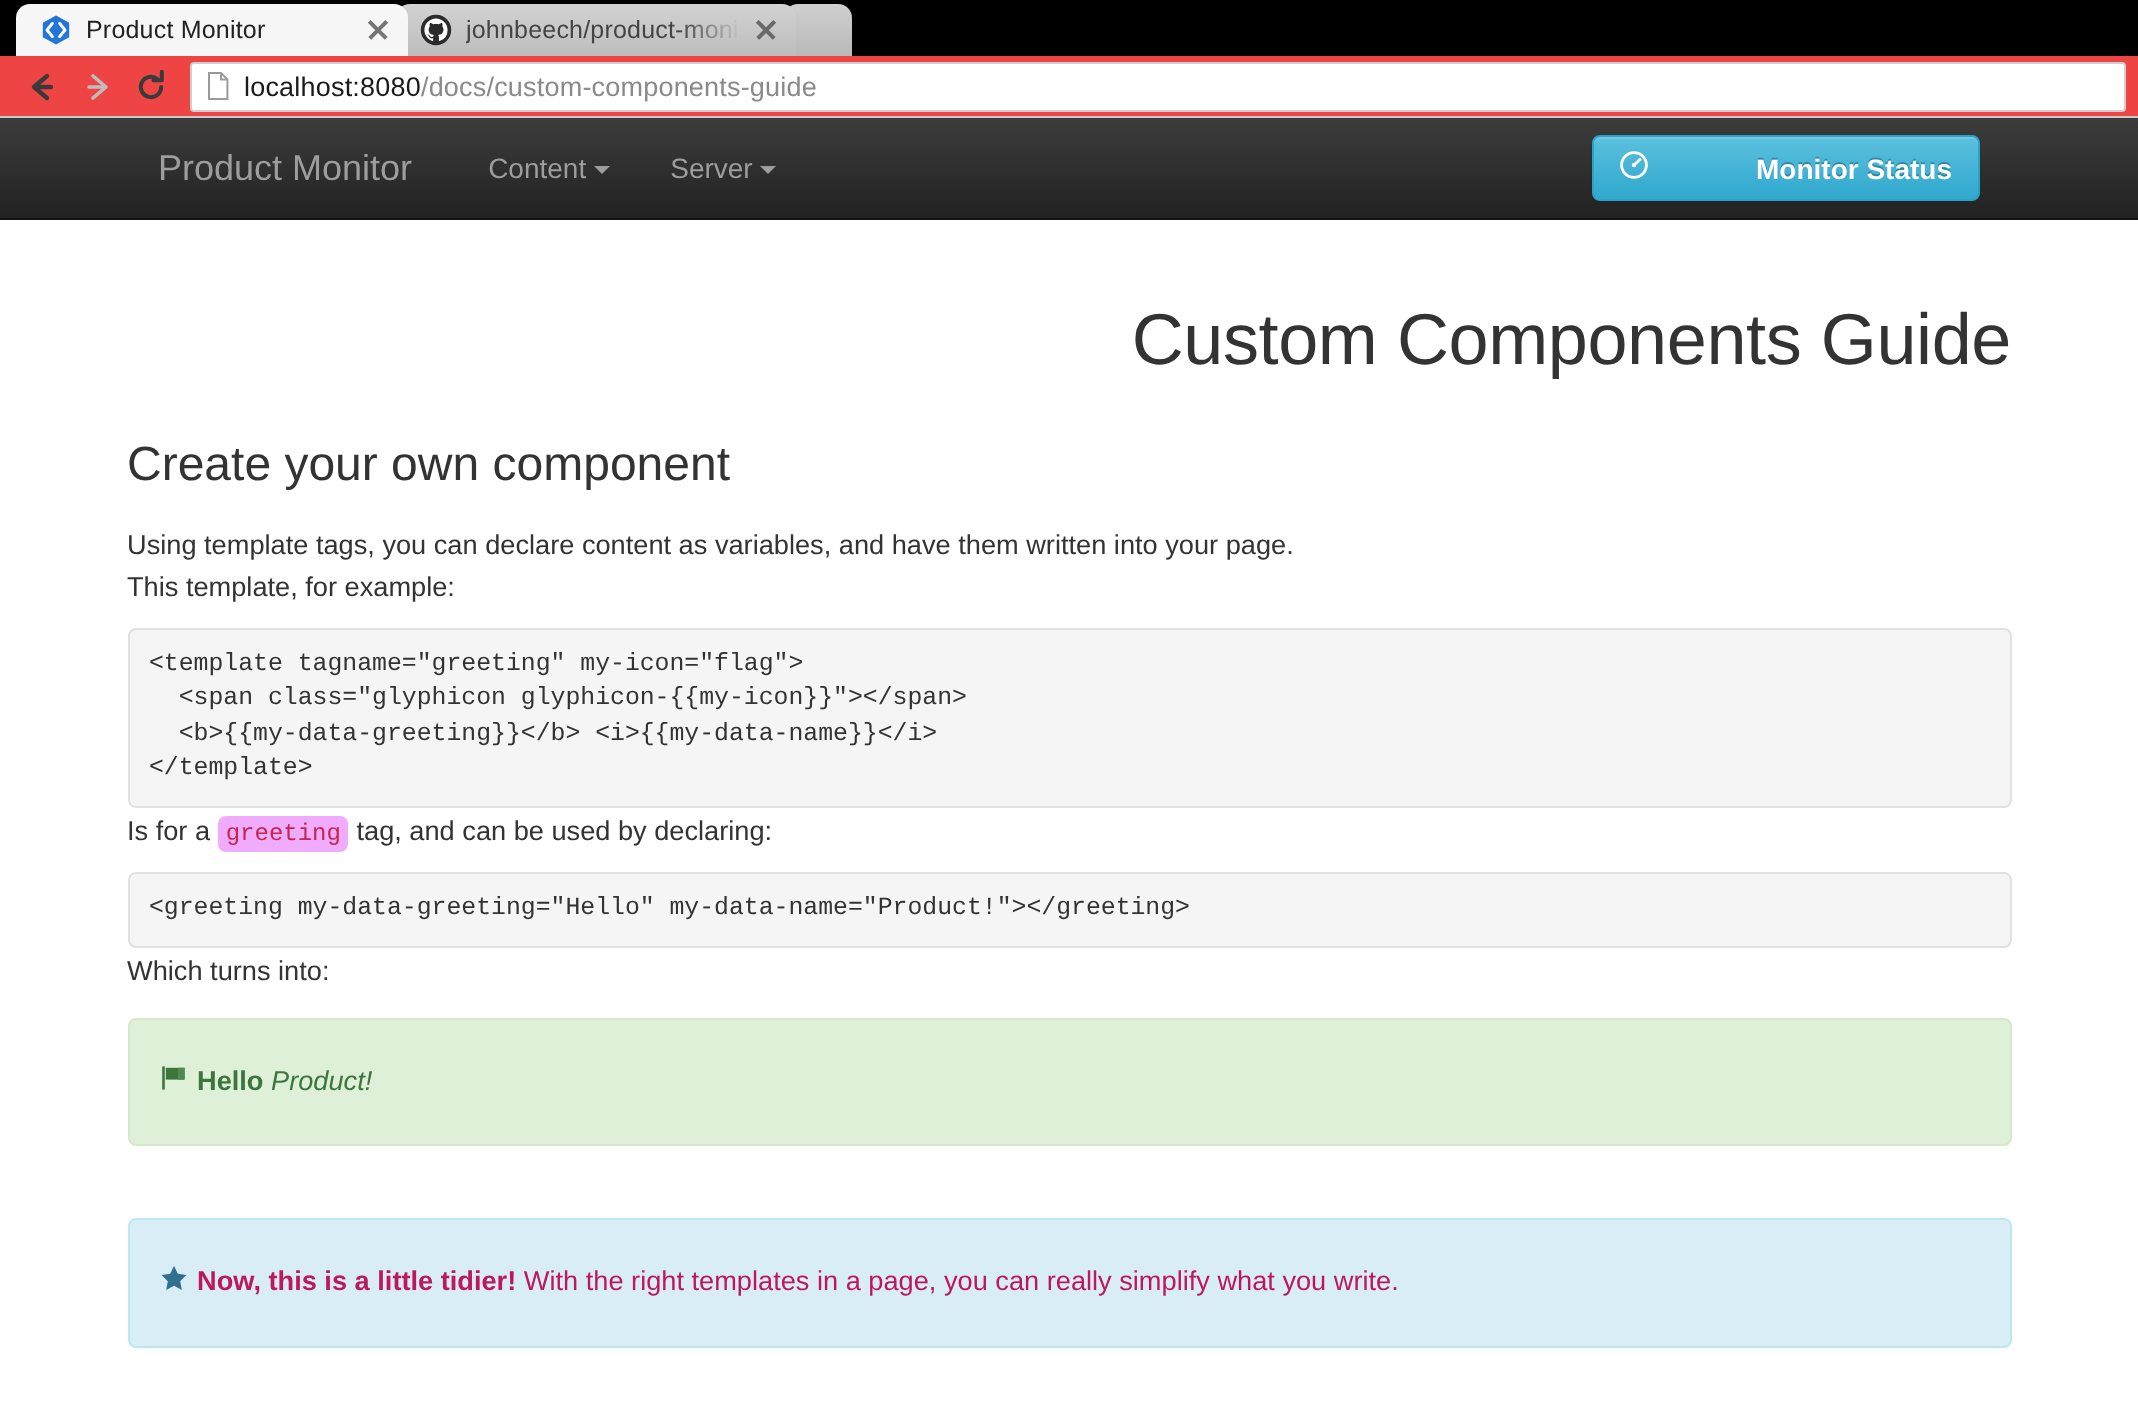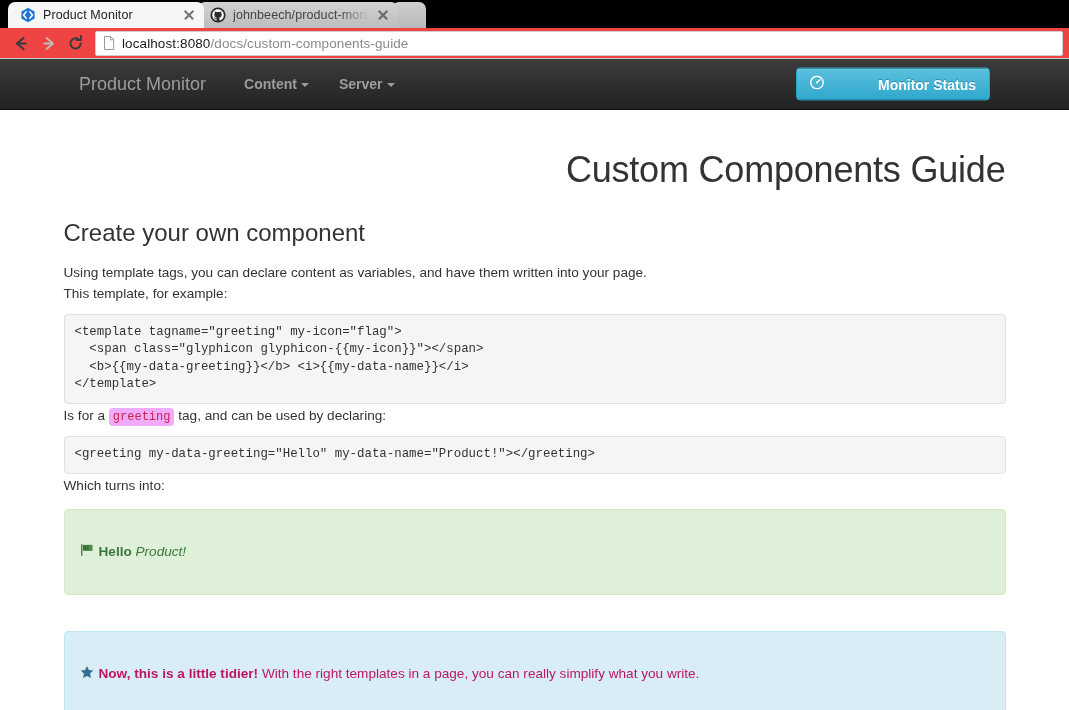--- a/index.html
+++ b/index.html
@@ -135,21 +135,21 @@
     position: relative;
   }
   .brand {
     color: #9d9d9d;
     font-size: 18px;
     padding: 0 15px;
     margin-left: 48px;
     line-height: 51px;
     cursor: pointer;
   }
-  .nav-links { display: flex; align-items: flex-start; margin-left: 8px; font-weight: bold; }
+  .nav-links { display: flex; align-items: flex-start; margin-left: 8px; }
   .nav-link {
     color: #9d9d9d;
     font-size: 14px;
     padding: 0 15px;
     line-height: 51px;
     cursor: pointer;
     white-space: nowrap;
   }
   .caret {
     display: inline-block;
@@ -237,21 +237,21 @@
     border-radius: 4px;
     padding: 9px 10px;
     margin: 10px 0 0 0;
     white-space: pre;
     overflow: hidden;
   }
 
   .alert {
     border: 1px solid transparent;
     border-radius: 4px;
-    padding: 32px 15px;
+    padding: 21px 15px;
     margin: 14px 0 0 0;
     font-size: 13.6px;
     line-height: 1.42;
   }
   .alert-success {
     background-color: #dff0d8;
     border-color: #d6e9c6;
     color: #3c763d;
   }
   .alert-info {

